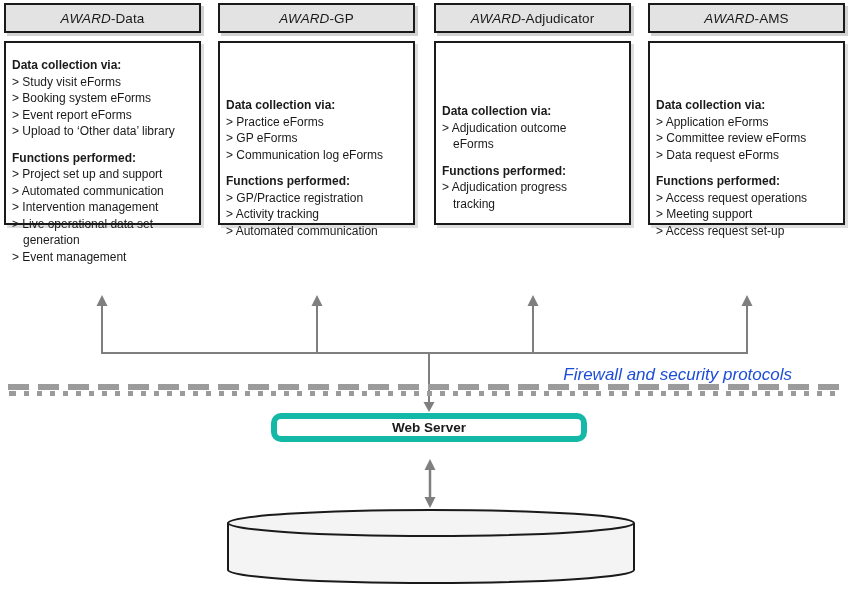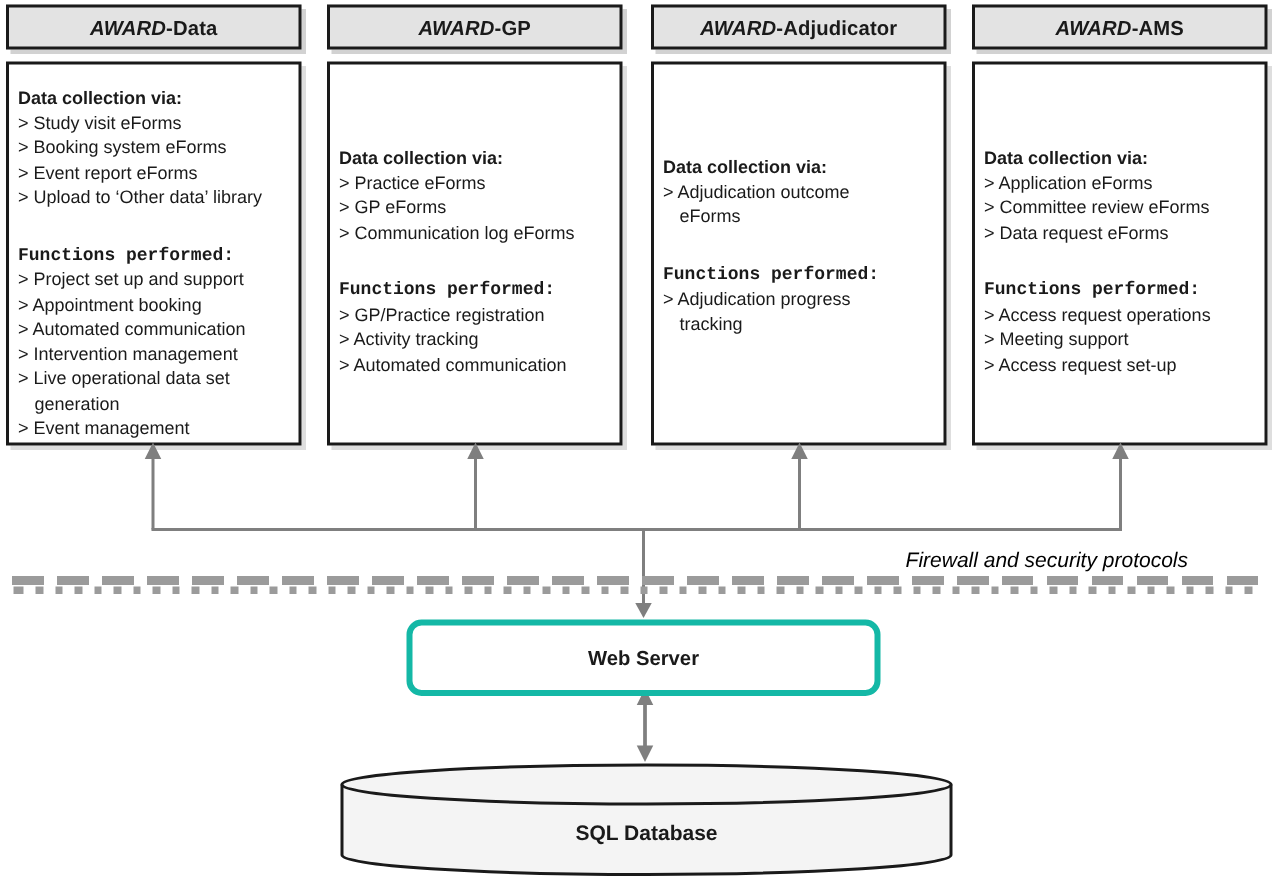--- a/index.html
+++ b/index.html
@@ -6,58 +6,58 @@
   .canvas {
     position:relative; width:850px; height:591px; background:#ffffff;
     font-family:"Liberation Sans", sans-serif; color:#1a1a1a; overflow:hidden;
   }
   
   .col-hdr {
     position:absolute; top:3px; height:30px; width:197px; box-sizing:border-box;
     border:2.5px solid #1a1a1a; background:#e3e3e3;
     box-shadow:3px 3px 0 #d2d2d2;
     display:flex; align-items:center; justify-content:center;
-    font-weight:bold; font-size:13.5px; letter-spacing:0.1px;
+    font-weight:normal; font-size:13.5px; letter-spacing:0.1px;
   }
   .col-hdr .t-it { font-style:italic; }
   
   .col-body {
-    position:absolute; top:41px; height:256px; width:197px; box-sizing:border-box;
+    position:absolute; top:41px; height:184px; width:197px; box-sizing:border-box;
     border:2px solid #1a1a1a; background:#ffffff;
     box-shadow:3px 3px 0 #dedede;
     padding:0 6px; font-size:12px; line-height:16.5px;
   }
   .pt1 { padding-top:14px; }
   .pt2 { padding-top:54px; }
   .pt3 { padding-top:60px; }
   .pt4 { padding-top:54px; }
   .sec-h { font-weight:bold; }
-  .sec-h.fns { margin-top:22px;font-family:Liberation Mono, monospace; }
+  .sec-h.fns { margin-top:10px; }
   .item { padding-left:11px; text-indent:-11px; white-space:pre-line; }
   .x1 { left:4px; }  .x2 { left:218px; }  .x3 { left:434px; }  .x4 { left:648px; }
   
   .overlay { position:absolute; left:0; top:0; width:850px; height:591px; pointer-events:none; }
   
   .fw-label {
     position:absolute; top:365px; right:58px;
-    font-style:italic; font-size:14px; color:#000000;
+    font-style:italic; font-size:17px; color:#1d4ed8;
   }
   .fw-line {
     position:absolute; left:8px; top:384px; width:834px; height:13px;
     background-image:
       repeating-linear-gradient(90deg, #9b9b9b 0 21px, transparent 21px 30px),
       repeating-linear-gradient(90deg, #9b9b9b 0 5px, transparent 5px 13px);
     background-size:auto 6px, auto 5px;
     background-position:0 0, 3px 7px;
     background-repeat:repeat-x, repeat-x;
   }
   
   .web-server {
-    position:absolute; left:271px; top:413px; width:316px; height:51px; box-sizing:border-box;
-    border:4px solid #14b8a6; border-radius:10px; background:#ffffff;
+    position:absolute; left:271px; top:413px; width:316px; height:29px; box-sizing:border-box;
+    border:6px solid #14b8a6; border-radius:10px; background:#ffffff;
     display:flex; align-items:center; justify-content:center;
     font-weight:bold; font-size:13.5px;
   }
   
   .sql-label {
     position:absolute; left:228px; top:547px; width:406px; text-align:center;
     font-weight:bold; font-size:14px;
   }
 </style>
 </head>
@@ -70,21 +70,20 @@
       <span>-Data</span>
   </div>
   <div class="col-body pt1 x1">
     <div class="sec-h">Data collection via:</div>
     <div class="item">&gt; Study visit eForms</div>
     <div class="item">&gt; Booking system eForms</div>
     <div class="item">&gt; Event report eForms</div>
     <div class="item">&gt; Upload to ‘Other data’ library</div>
     <div class="sec-h fns">Functions performed:</div>
     <div class="item">&gt; Project set up and support</div>
-    <div class="item">&gt; Appointment booking</div>
     <div class="item">&gt; Automated communication</div>
     <div class="item">&gt; Intervention management</div>
     <div class="item">&gt; Live operational data set
 generation</div>
     <div class="item">&gt; Event management</div>
   </div>
 
   <div class="col-hdr x2">
     <span class="t-it">AWARD</span>
       <span>-GP</span>
@@ -153,15 +152,14 @@
     </g>
   </svg>
 
   <div class="fw-label">Firewall and security protocols</div>
   <div class="fw-line"></div>
 
   <div class="web-server">
     <span>Web Server</span>
   </div>
 
-  <div class="sql-label">SQL Database</div>
 
 </div>
 
 </body></html>

